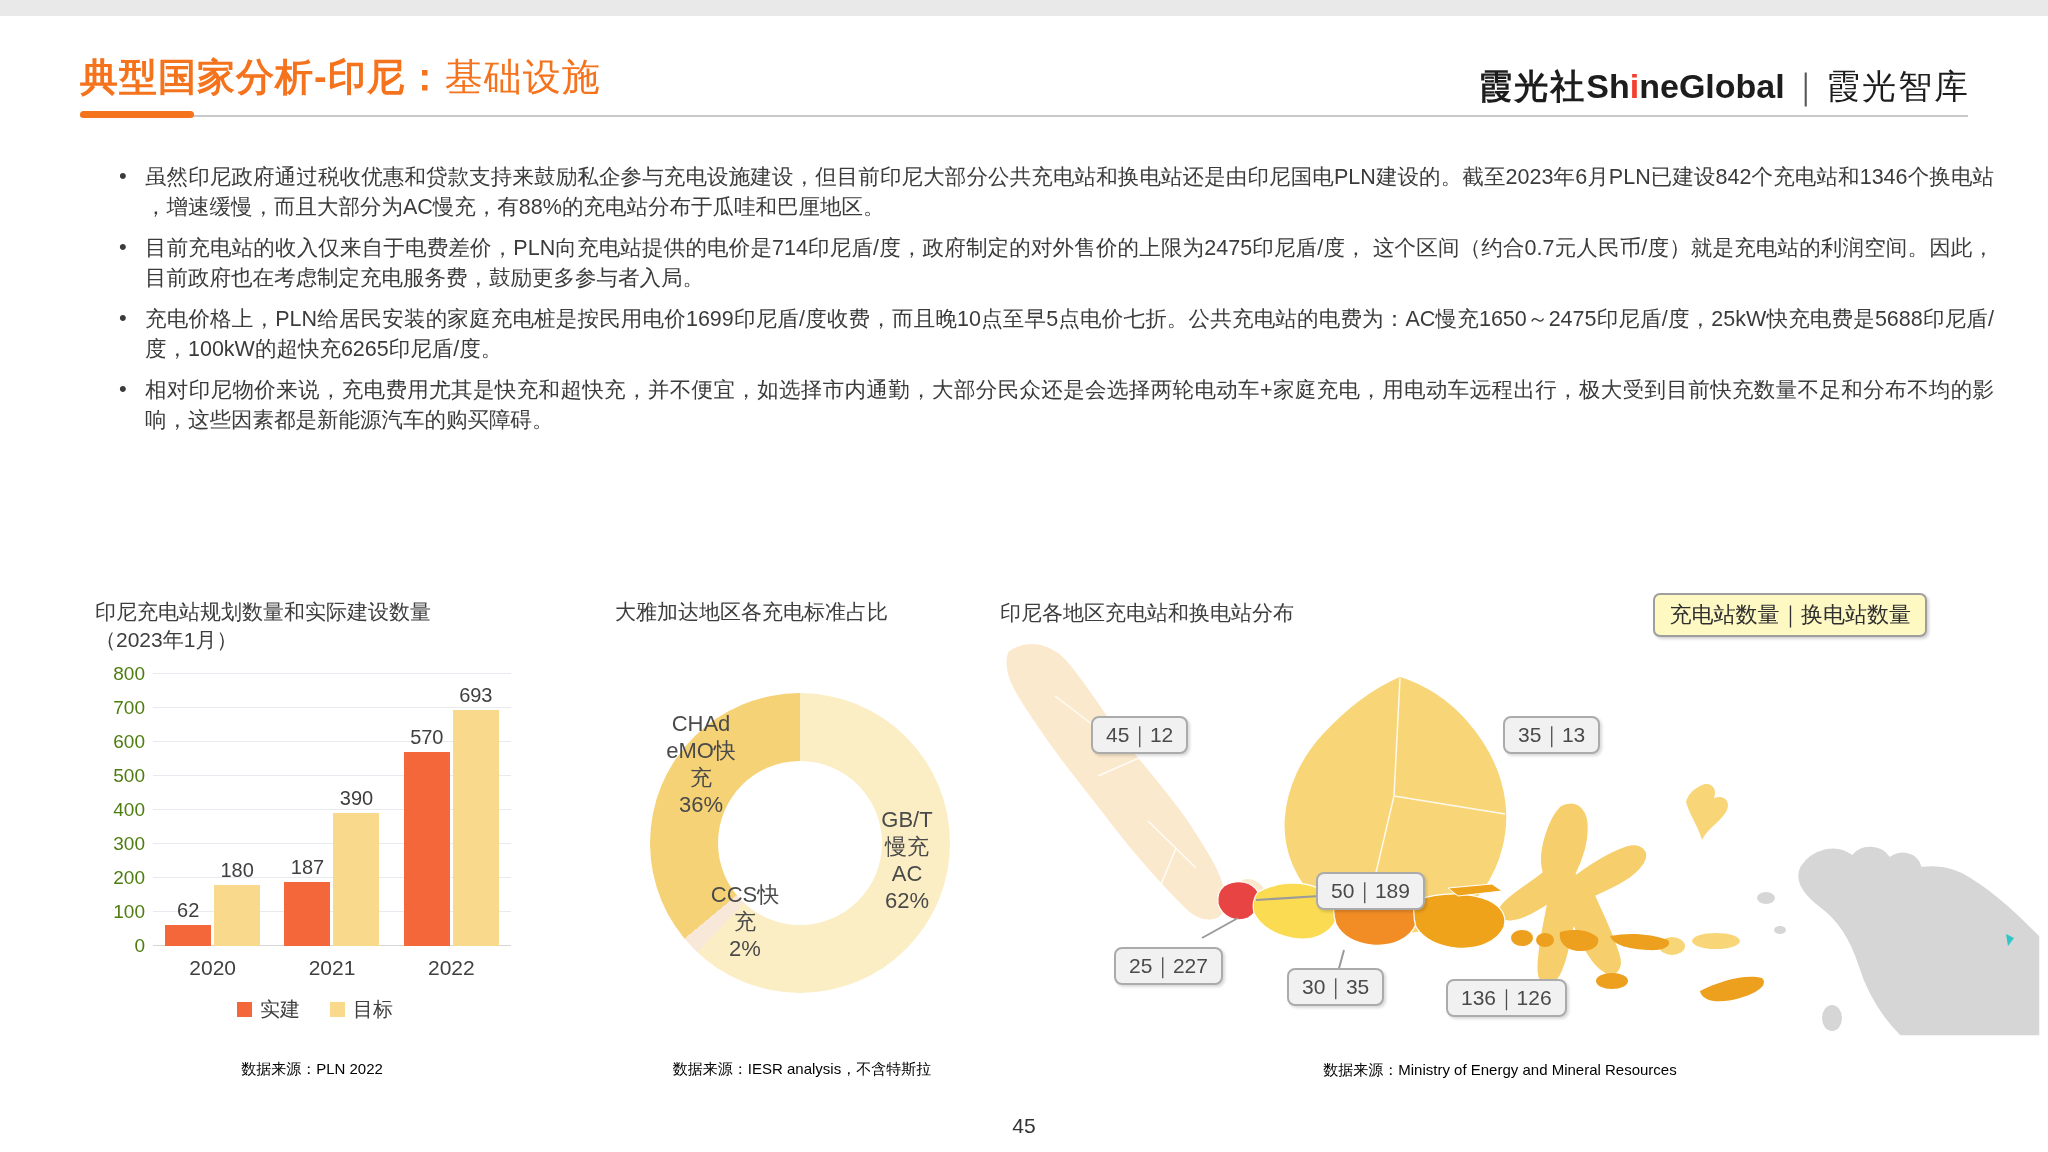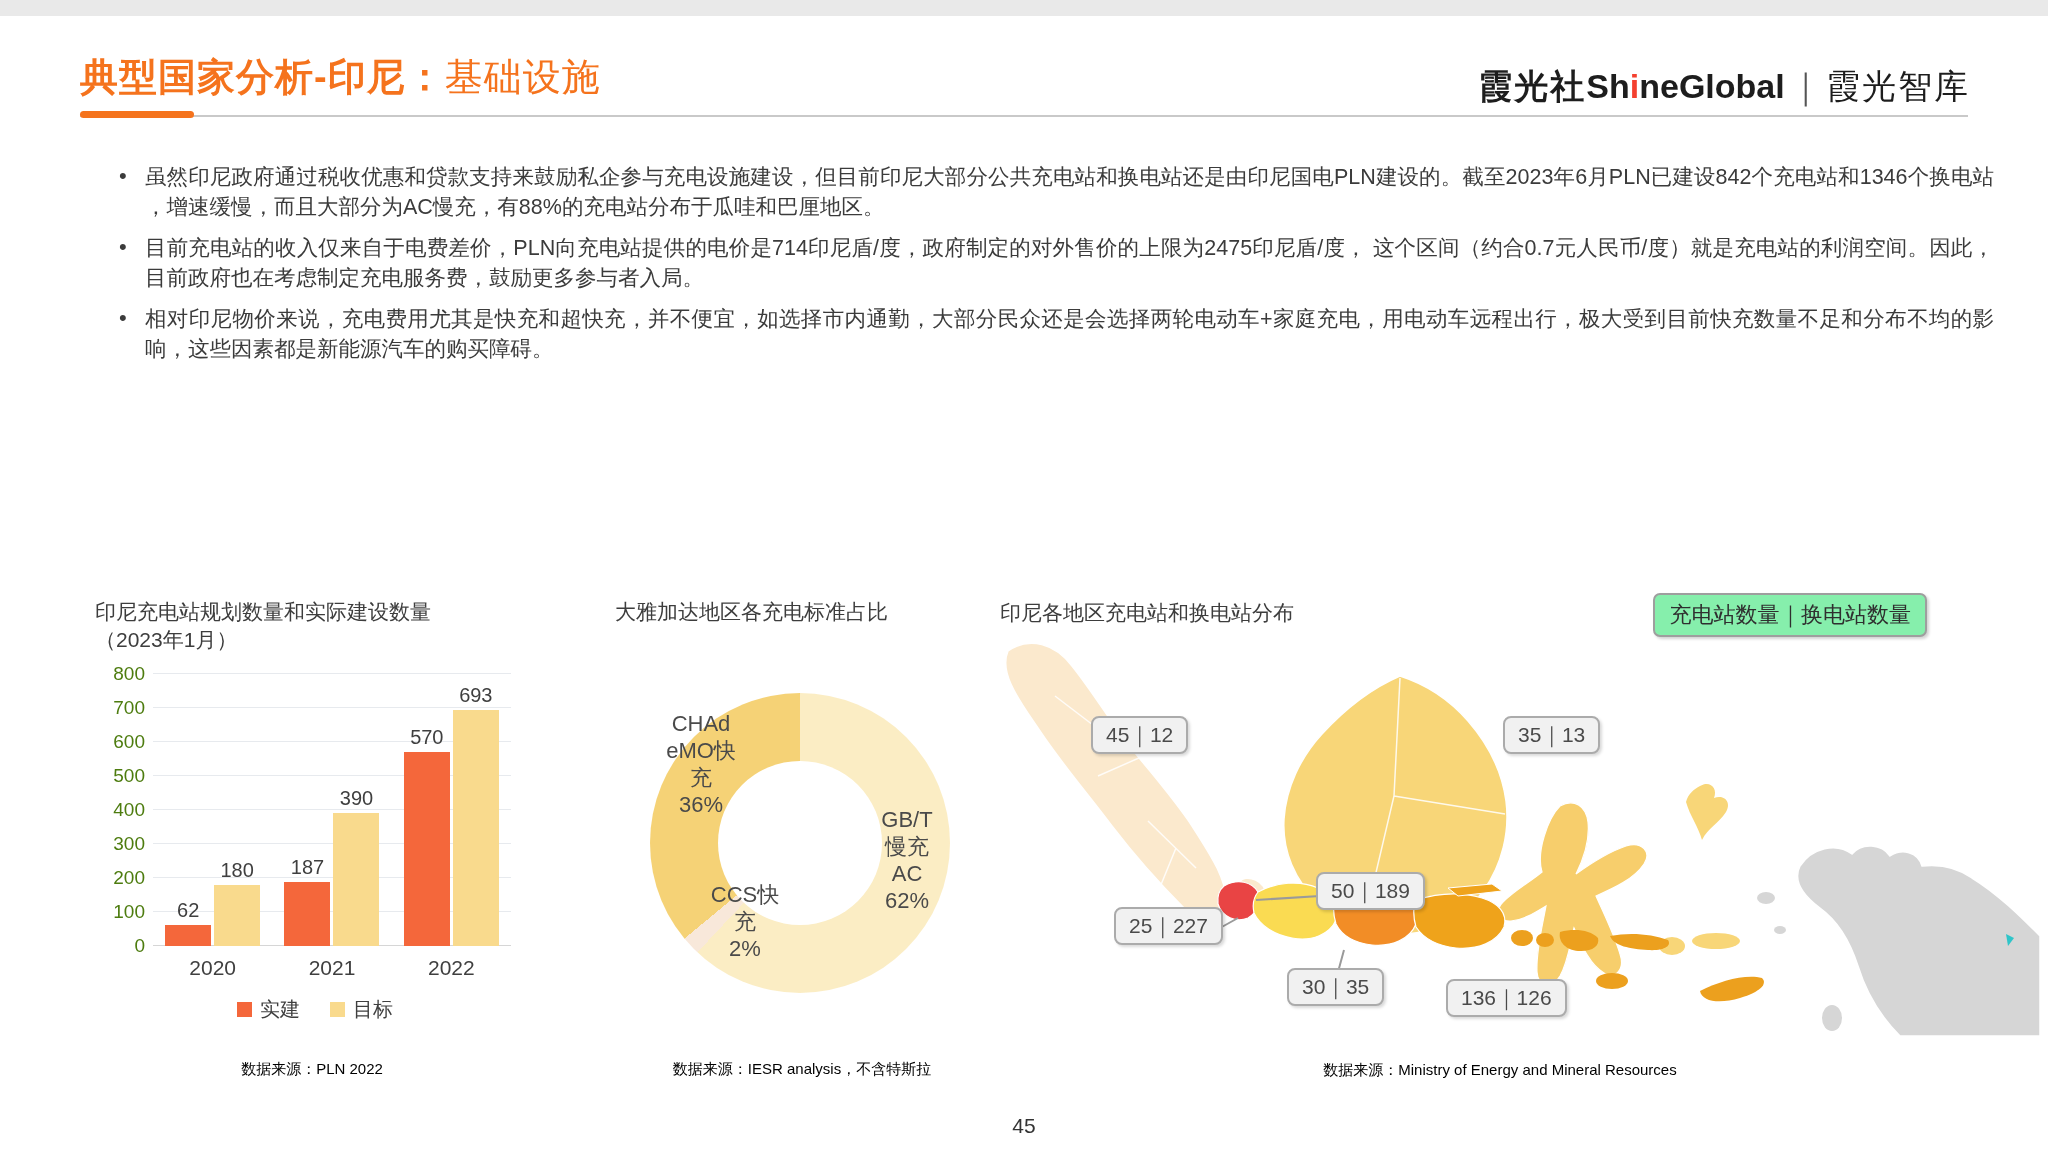--- a/index.html
+++ b/index.html
@@ -46,21 +46,21 @@
   .bar-box .source{top:462px;}
   
   .donut-box{position:absolute;left:615px;top:582px;width:380px;height:498px;}
   .donut-ring{position:absolute;left:35px;top:95px;width:300px;height:300px;border-radius:50%;}
   .donut-ring::after{content:"";position:absolute;left:50%;top:50%;width:164px;height:164px;background:#fff;border-radius:50%;transform:translate(-50%,-50%);}
   .donut-label{position:absolute;font-size:22px;line-height:27px;color:#4a4a4a;text-align:center;white-space:pre-line;z-index:3;}
   .donut-box .source{top:462px;}
   
   .map-box{position:absolute;left:1000px;top:575px;width:1045px;height:500px;}
   .map-box .chart-title{position:absolute;left:0;width:1000px;top:8px;}
-  .map-legend{position:absolute;right:118px;top:2px;background:#86efac;border:2px solid #9e9e9e;border-radius:7px;
+  .map-legend{position:absolute;right:118px;top:2px;background:#fef9c3;border:2px solid #9e9e9e;border-radius:7px;
     padding:5px 14px;font-size:22px;color:#2f2f2f;box-shadow:2px 2px 3px rgba(0,0,0,.18);white-space:nowrap;z-index:4;}
   .map-svg{position:absolute;left:0;top:45px;width:1040px;height:400px;}
   .map-callout{position:absolute;background:#f1f1f1;border:2px solid #ababab;border-radius:8px;padding:3px 13px;
     font-size:21px;color:#4a4a4a;box-shadow:2px 2px 3px rgba(0,0,0,.15);white-space:nowrap;z-index:4;}
   .map-box .source{top:470px;left:0;width:1000px;}
   
   .page-num{position:absolute;left:0;right:0;top:1098px;text-align:center;font-size:21px;color:#333;}
 </style>
 </head>
 <body>
@@ -72,20 +72,21 @@
   </div>
   <div class="logo">
     <span class="l-cn1">霞光社</span><span class="l-en"><span>Sh</span><span class="l-accent">i</span><span>neGlobal</span></span><span class="l-div">｜</span><span class="l-cn2">霞光智库</span>
   </div>
   <div class="rule-gray"></div>
   <div class="rule-orange"></div>
 
   <div class="bullets">
     <div class="bullet">虽然印尼政府通过税收优惠和贷款支持来鼓励私企参与充电设施建设，但目前印尼大部分公共充电站和换电站还是由印尼国电PLN建设的。截至2023年6月PLN已建设842个充电站和1346个换电站 ，增速缓慢，而且大部分为AC慢充，有88%的充电站分布于瓜哇和巴厘地区。</div>
     <div class="bullet">目前充电站的收入仅来自于电费差价，PLN向充电站提供的电价是714印尼盾/度，政府制定的对外售价的上限为2475印尼盾/度， 这个区间（约合0.7元人民币/度）就是充电站的利润空间。因此，目前政府也在考虑制定充电服务费，鼓励更多参与者入局。</div>
+    <div class="bullet">充电价格上，PLN给居民安装的家庭充电桩是按民用电价1699印尼盾/度收费，而且晚10点至早5点电价七折。公共充电站的电费为：AC慢充1650～2475印尼盾/度，25kW快充电费是5688印尼盾/度，100kW的超快充6265印尼盾/度。</div>
     <div class="bullet">相对印尼物价来说，充电费用尤其是快充和超快充，并不便宜，如选择市内通勤，大部分民众还是会选择两轮电动车+家庭充电，用电动车远程出行，极大受到目前快充数量不足和分布不均的影响，这些因素都是新能源汽车的购买障碍。</div>
   </div>
 
   <div class="bar-box">
     <div class="chart-title">
       <div>印尼充电站规划数量和实际建设数量</div>
       <div>（2023年1月）</div>
     </div>
     <div class="bar-plot" id="bar-plot">
         <div class="gridline base" style="bottom: 0px;"></div>
@@ -216,21 +217,21 @@
       <path d="M700,355 C720,345 745,338 762,342 C768,348 760,356 740,362 C720,368 702,366 700,355 Z" fill="#ECA01E"></path>
 
       <path d="M320,260 L256,264" stroke="#9a9a9a" stroke-width="2" fill="none"></path>
       <path d="M202,302 L238,282" stroke="#9a9a9a" stroke-width="2" fill="none"></path>
       <path d="M338,336 L344,314" stroke="#9a9a9a" stroke-width="2" fill="none"></path>
     </svg>
     <div id="map-callouts">
         <div class="map-callout" style="left: 91px; top: 125px;">45｜12</div>
         <div class="map-callout" style="left: 503px; top: 125px;">35｜13</div>
         <div class="map-callout" style="left: 316px; top: 281px;">50｜189</div>
-        <div class="map-callout" style="left: 114px; top: 316px;">25｜227</div>
+        <div class="map-callout" style="left: 114px; top: 356px;">25｜227</div>
         <div class="map-callout" style="left: 287px; top: 377px;">30｜35</div>
         <div class="map-callout" style="left: 446px; top: 388px;">136｜126</div>
       </div>
     <div class="source">数据来源：Ministry of Energy and Mineral Resources</div>
   </div>
 
   <div class="page-num">45</div>
 </div>
 
 </body></html>

